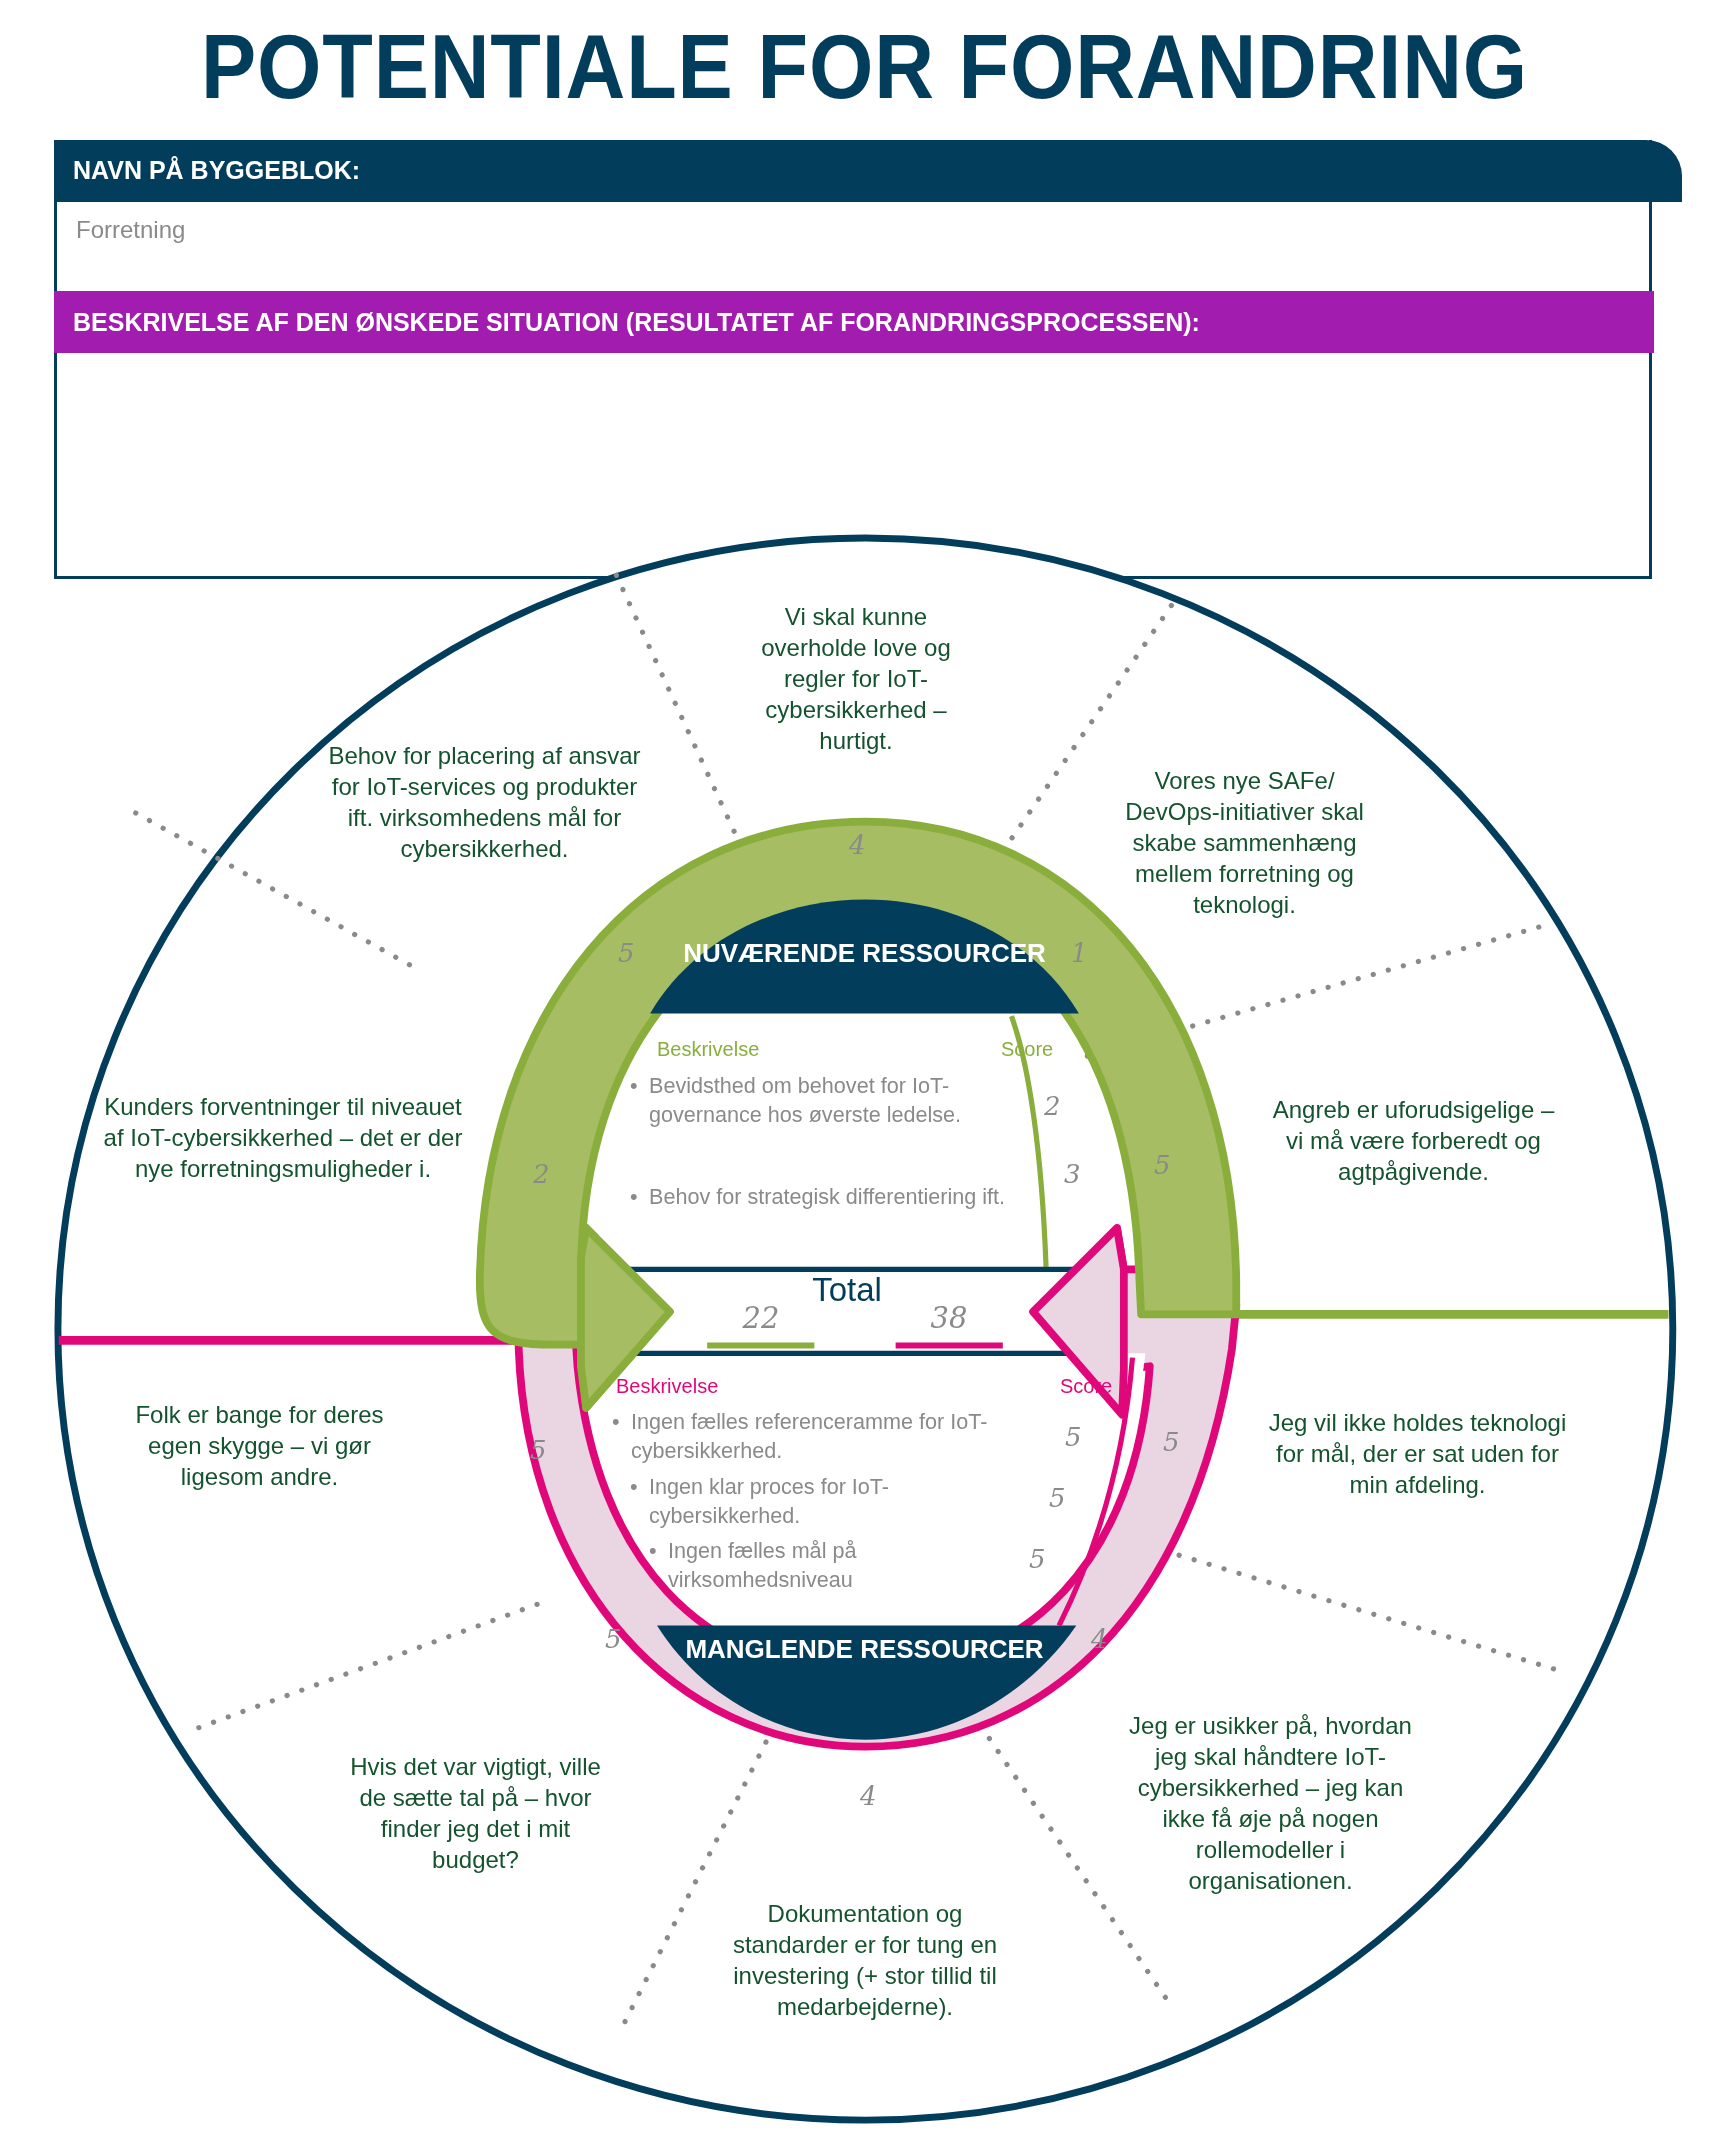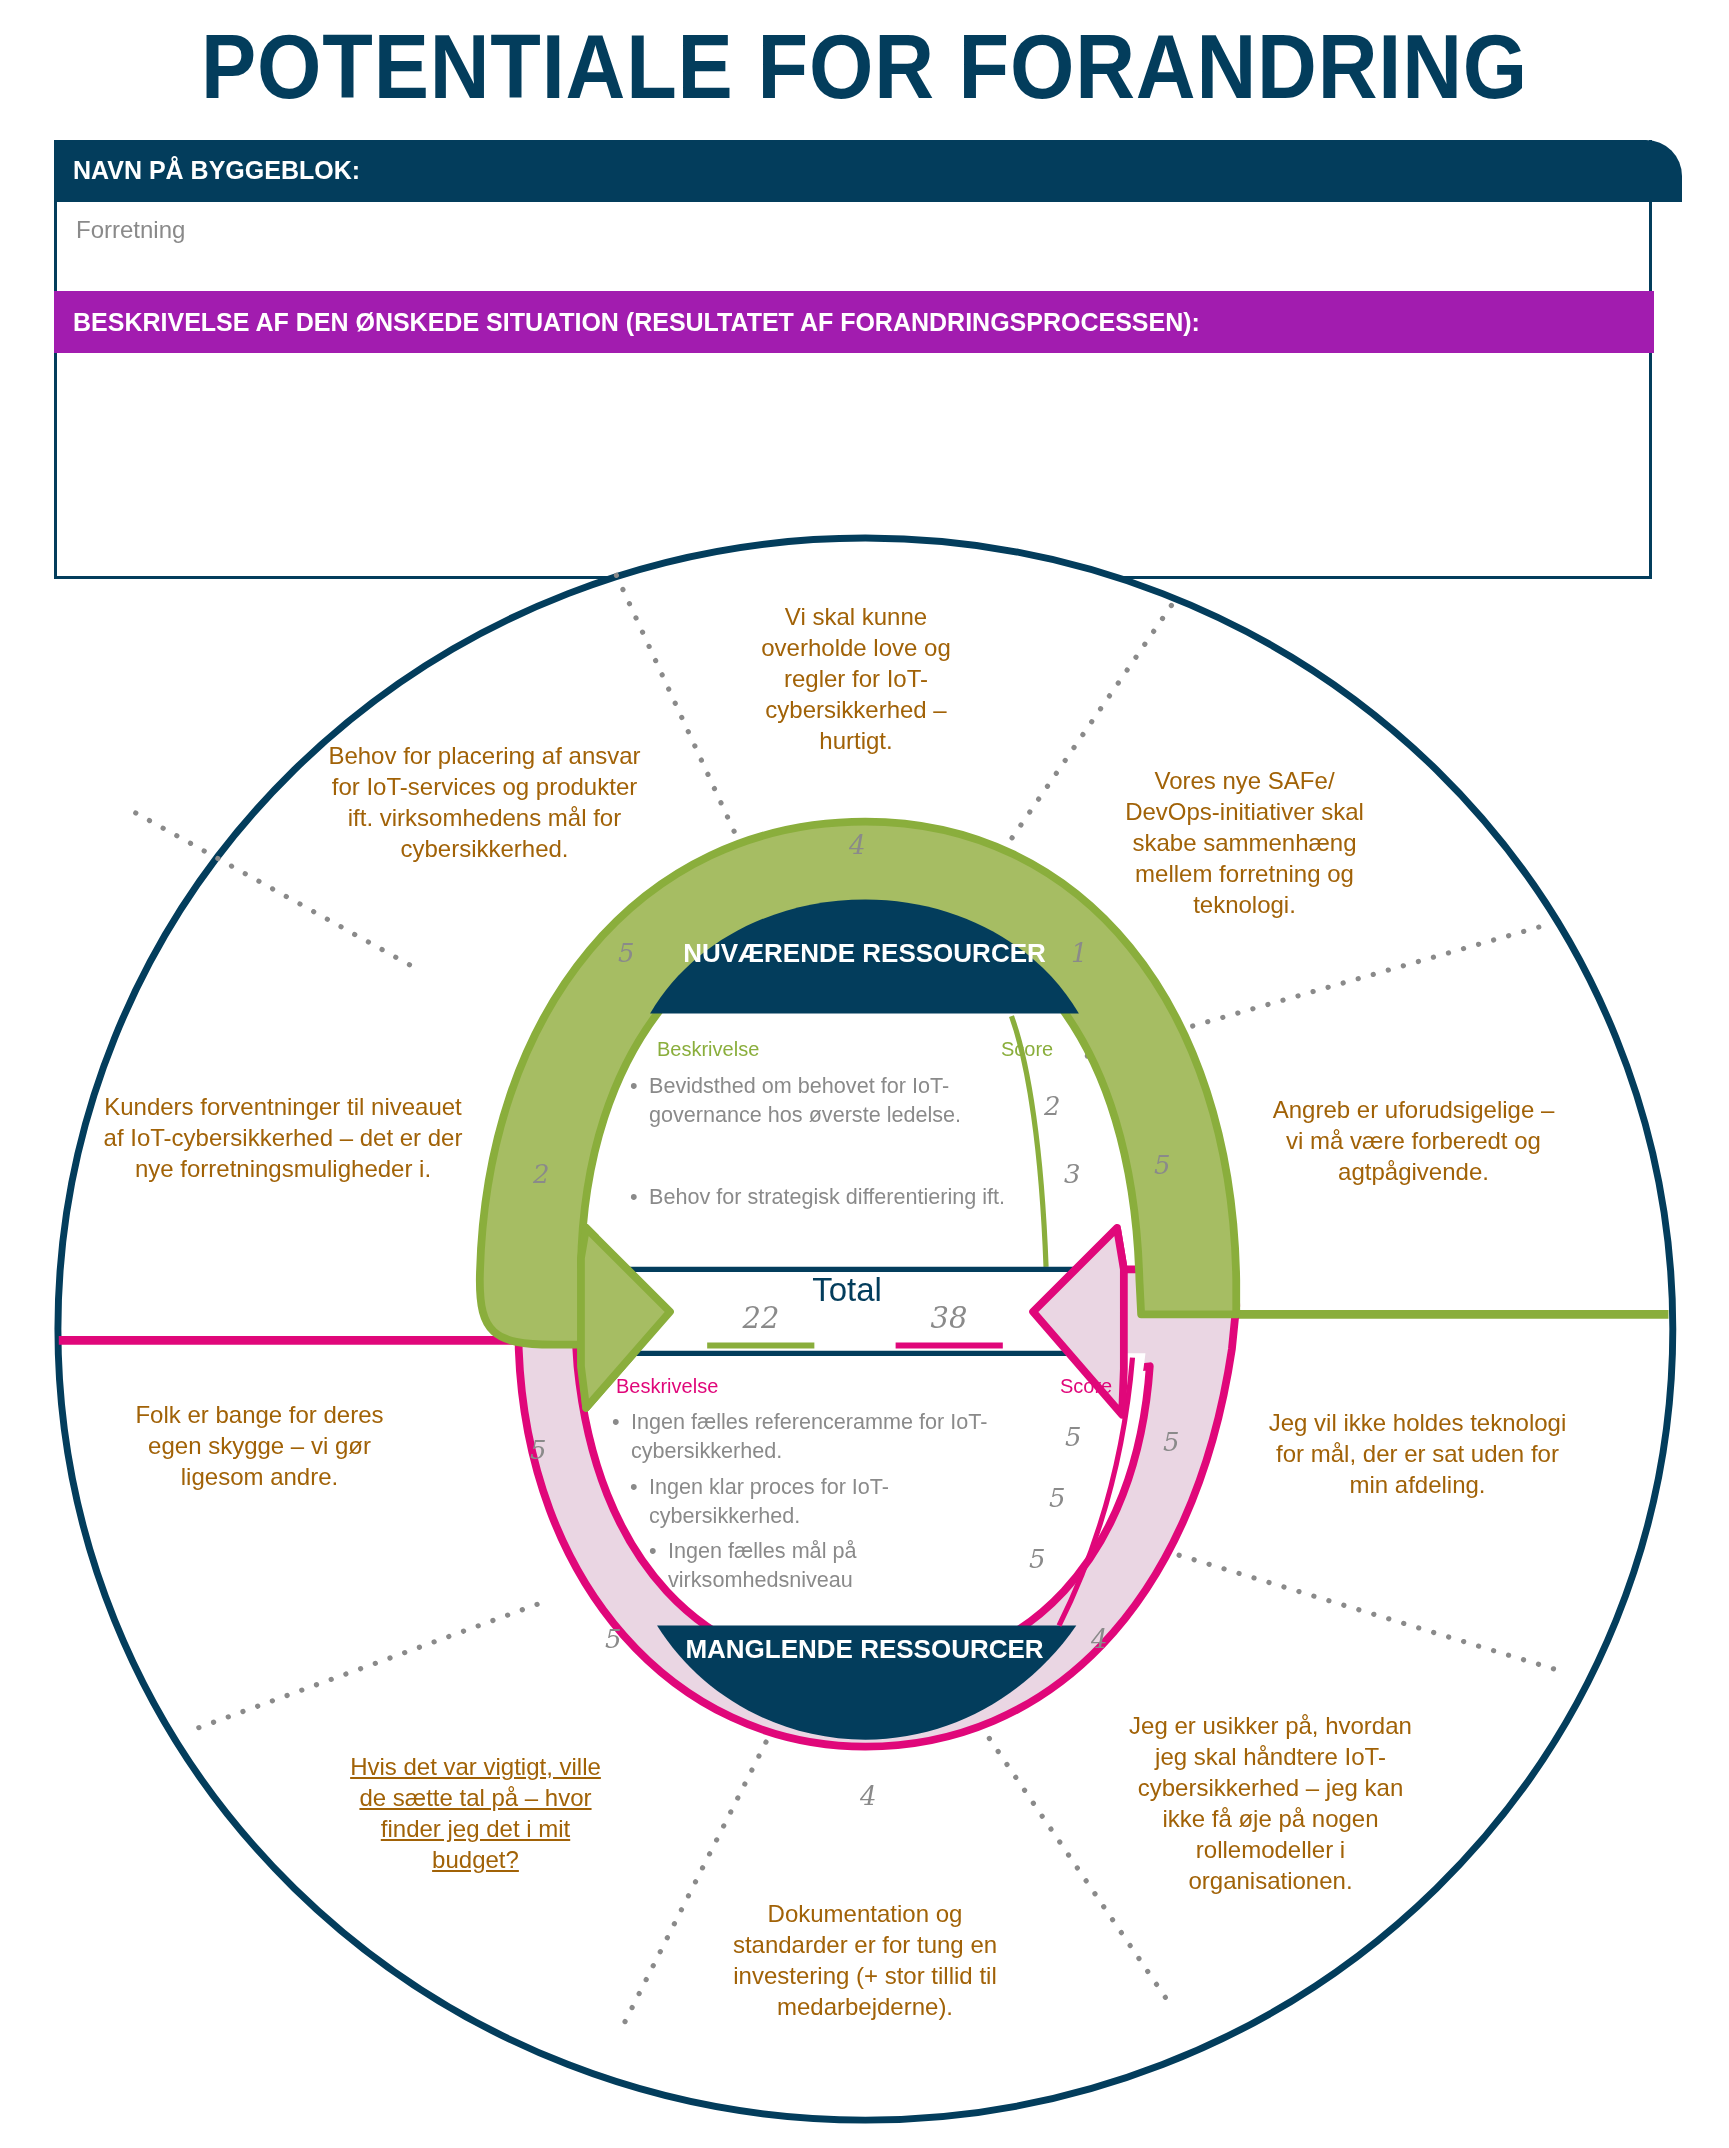--- a/index.html
+++ b/index.html
@@ -15,21 +15,21 @@
   .bar1 span, .bar2 span { position:absolute; left:19px; color:#fff; font-weight:700;
           font-family:"Liberation Sans", sans-serif; font-size:25px; letter-spacing:0px; }
   .bar1 span { top:16.4px; }
   .bar2 { position:absolute; left:54px; top:291px; width:1600px; height:62px; background:#a21caf; }
   .bar2 span { top:17.3px; }
   .name-val { position:absolute; left:76px; top:216px; font-size:24px; color:#8a8a8a; }
   .desc { position:absolute; left:76px; top:363px; width:1539px; font-size:24px; color:#8a8a8a; line-height:42px; }
   .desc .item { position:relative; padding-left:26px; margin-bottom:8.6px; }
   .desc .item:before { content:"•"; position:absolute; left:3.5px; top:0; }
   svg.diagram { position:absolute; left:0; top:0; }
-  .lbl { position:absolute; text-align:center; font-size:24px; line-height:31px; color:#a16207; }
+  .lbl { position:absolute; text-align:center; font-size:24px; line-height:31px; color:#14532d; }
   .score { position:absolute; font-family:"DejaVu Serif", serif; font-style:italic; font-size:26px; color:#8a8a8a; }
   .head-w { position:absolute; color:#fff; font-weight:700; font-size:26px; text-align:center; }
   .green { color:#8aae3c; }
   .pink { color:#e0077a; }
   .small-h { position:absolute; font-size:20px; }
   .inner-txt { position:absolute; font-size:21.6px; line-height:28.5px; color:#8a8a8a; }
   .inner-txt .b { position:relative; padding-left:19px; }
   .inner-txt .b:before { content:"•"; position:absolute; left:0; }
   .total-lbl { position:absolute; left:778px; top:1271px; width:138px; text-align:center; font-size:33px; color:#033d5c; }
   .total-val { position:absolute; font-family:"DejaVu Serif", serif; font-style:italic; font-size:29px; color:#8a8a8a; text-align:center; width:86px; }
@@ -126,21 +126,21 @@
 <div class="score" style="left:1029px; top:1544px;">5</div>
 <div class="head-w" style="left:657px; top:1634px; width:415px;">MANGLENDE RESSOURCER</div>
 
 <div class="lbl" style="left:97px; top:1091px; width:372px;">Kunders forventninger til niveauet af IoT-cybersikkerhed – det er der nye forretningsmuligheder i.</div>
 <div class="lbl" style="left:320px; top:740px; width:329px;">Behov for placering af ansvar for IoT-services og produkter ift. virksomhedens mål for cybersikkerhed.</div>
 <div class="lbl" style="left:735px; top:601px; width:242px;">Vi skal kunne overholde love og regler for IoT-cybersikkerhed – hurtigt.</div>
 <div class="lbl" style="left:1115px; top:765px; width:259px;">Vores nye SAFe/ DevOps-initiativer skal skabe sammenhæng mellem forretning og teknologi.</div>
 <div class="lbl" style="left:1262px; top:1094px; width:303px;">Angreb er uforudsigelige – vi må være forberedt og agtpågivende.</div>
 
 <div class="lbl" style="left:121px; top:1399px; width:277px;">Folk er bange for deres egen skygge – vi gør ligesom andre.</div>
-<div class="lbl" style="left:346px; top:1751px; width:259px;text-decoration:underline;">Hvis det var vigtigt, ville de sætte tal på – hvor finder jeg det i mit budget?</div>
+<div class="lbl" style="left:346px; top:1751px; width:259px;">Hvis det var vigtigt, ville de sætte tal på – hvor finder jeg det i mit budget?</div>
 <div class="lbl" style="left:718px; top:1898px; width:294px;">Dokumentation og standarder er for tung en investering (+ stor tillid til medarbejderne).</div>
 <div class="lbl" style="left:1115px; top:1710px; width:311px;">Jeg er usikker på, hvordan jeg skal håndtere IoT-cybersikkerhed – jeg kan ikke få øje på nogen rollemodeller i organisationen.</div>
 <div class="lbl" style="left:1262px; top:1407px; width:311px;">Jeg vil ikke holdes teknologi for mål, der er sat uden for min afdeling.</div>
 
 <div class="score" style="left:533px; top:1159px;">2</div>
 <div class="score" style="left:618px; top:938px;">5</div>
 <div class="score" style="left:849px; top:830px;">4</div>
 <div class="score" style="left:1071px; top:938px;">1</div>
 <div class="score" style="left:1154px; top:1150px;">5</div>
 <div class="score" style="left:530px; top:1435px;">5</div>

